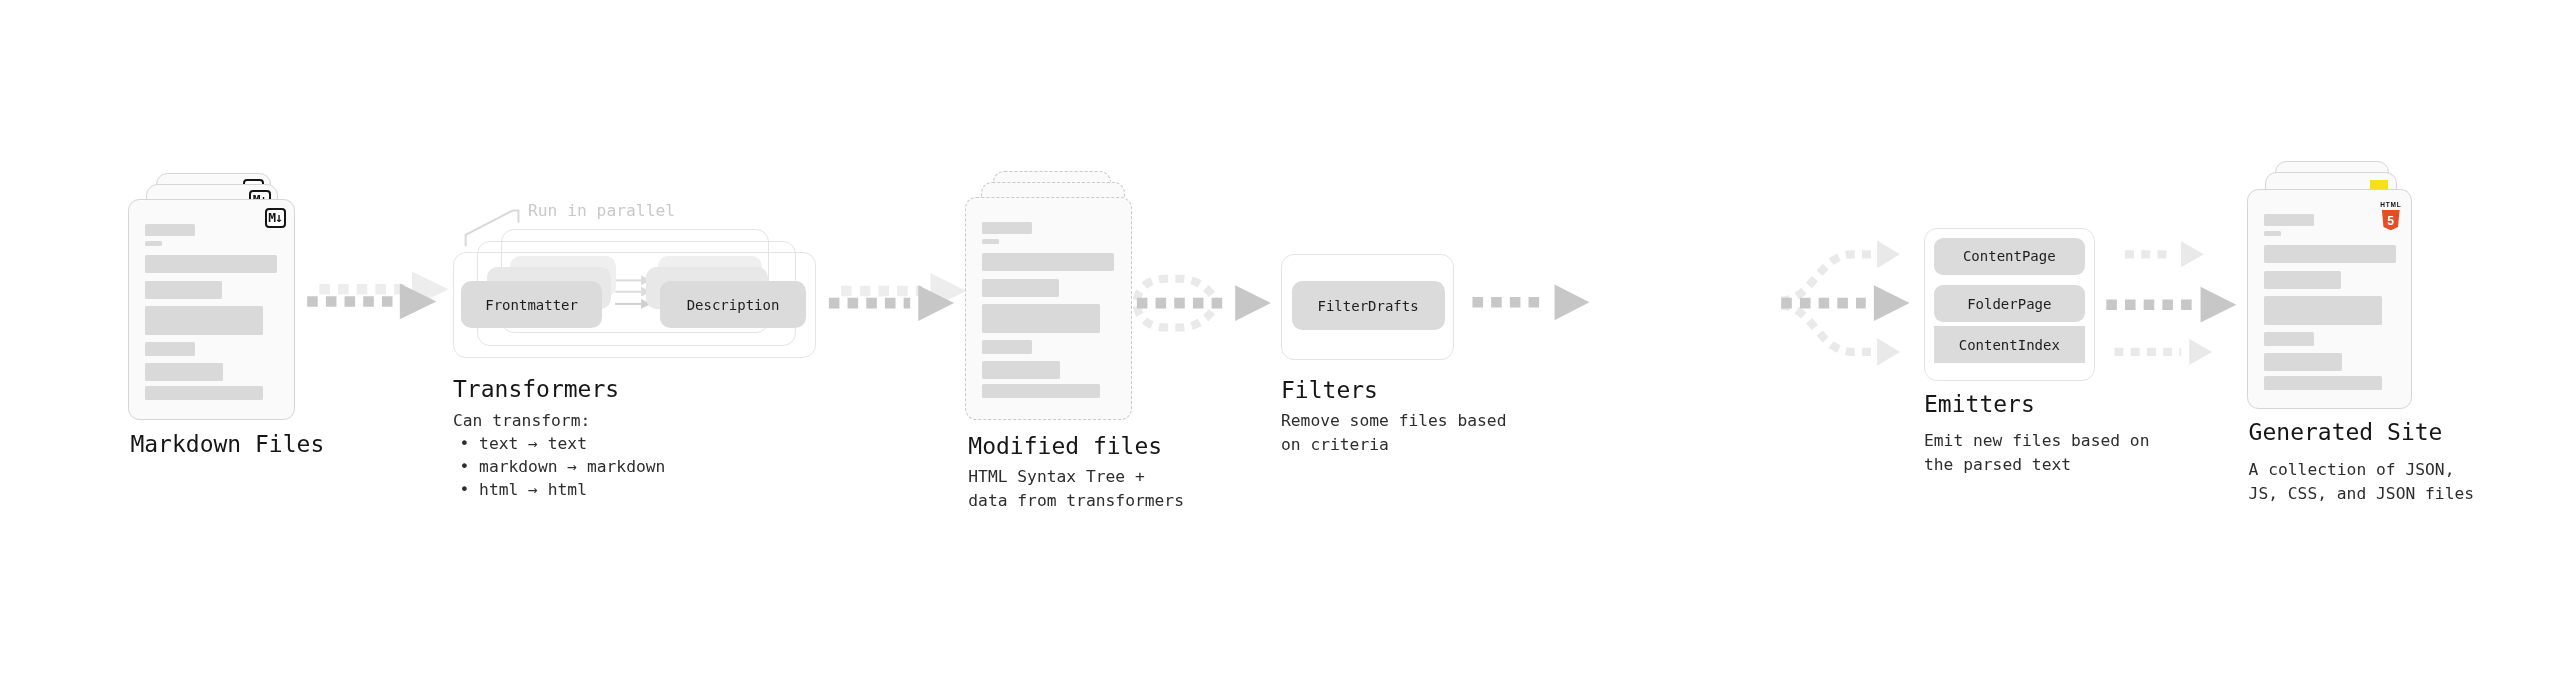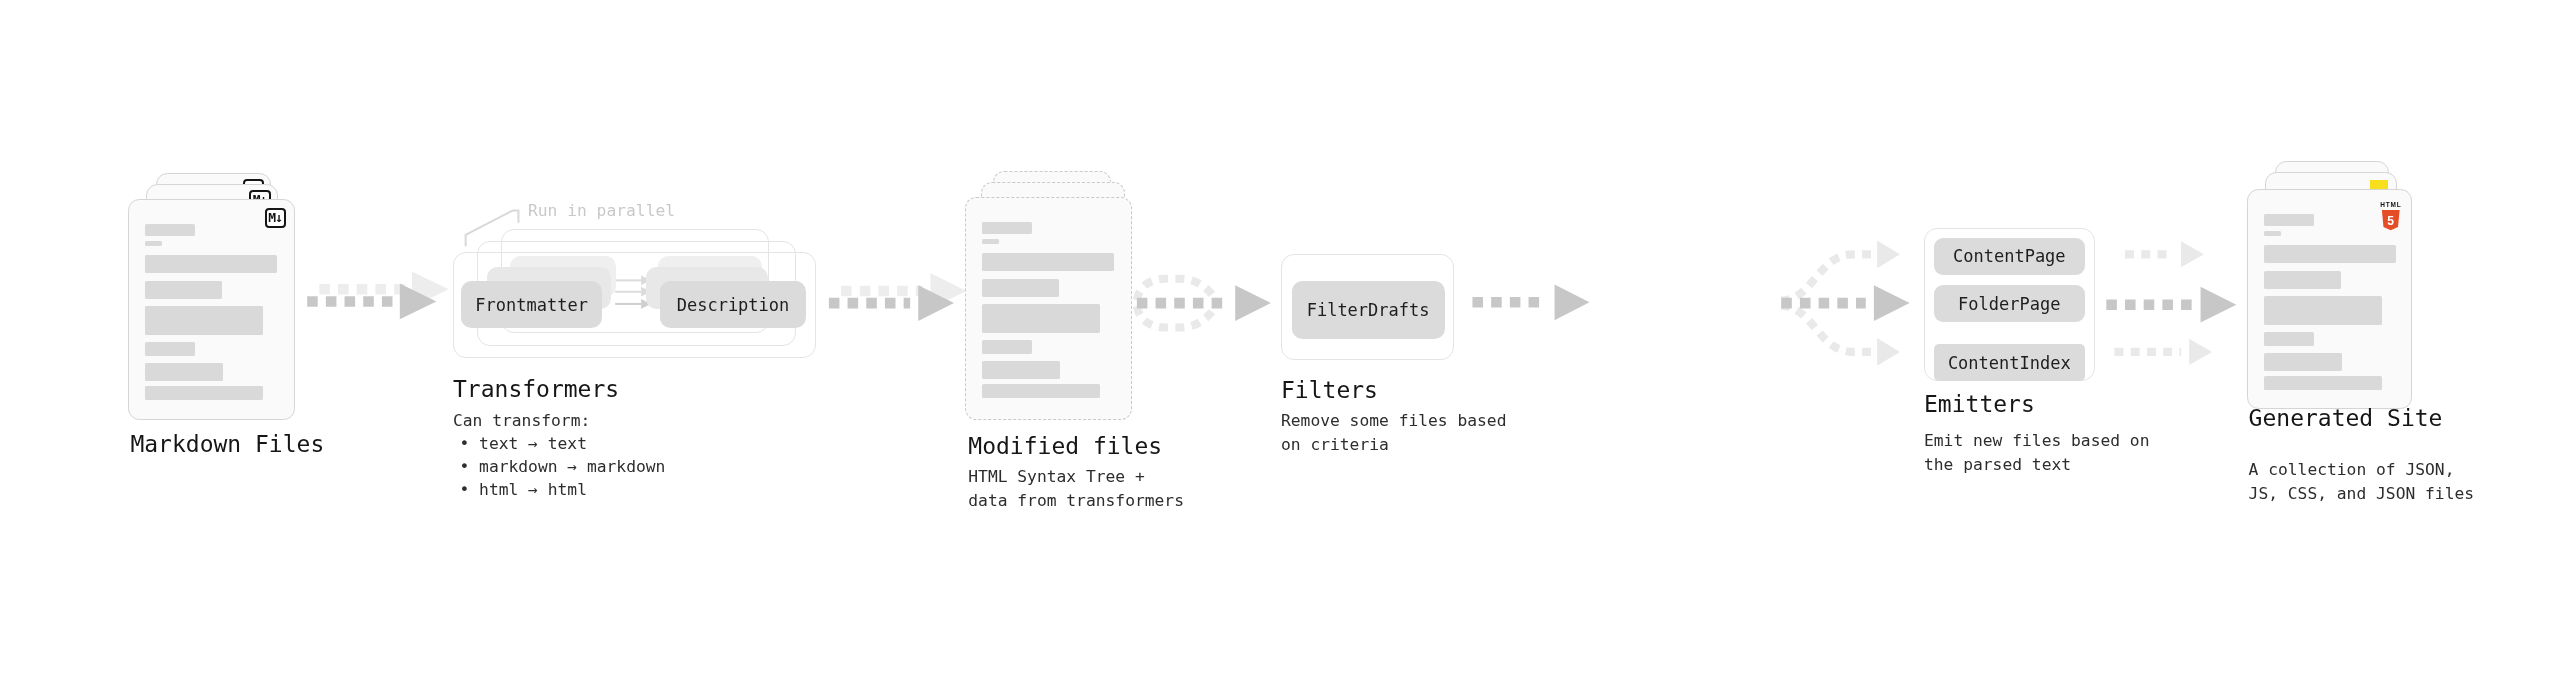--- a/index.html
+++ b/index.html
@@ -16,21 +16,21 @@
   .b4{left:16.3px;top:81px;width:77px;height:18px;}
   .b5{left:16.3px;top:106px;width:118px;height:29px;}
   .b6{left:16.3px;top:142px;width:50px;height:14px;}
   .b7{left:16.3px;top:163px;width:78px;height:18px;}
   .b8{left:16.3px;top:186px;width:118px;height:14px;}
   
   .outline-box{position:absolute;border:1.6px solid var(--c-container-border);border-radius:13px;background:transparent;box-sizing:border-box;}
   .panel{position:absolute;border:1.6px solid var(--c-container-border);border-radius:13px;background:#fff;box-sizing:border-box;}
   
   .gbox{position:absolute;background:var(--c-box-bg);border-radius:10.6px;display:flex;align-items:center;justify-content:center;
-        font-size:17px;color:#1e1e1e;white-space:nowrap;box-sizing:border-box;}
+        font-size:14px;color:#1e1e1e;white-space:nowrap;box-sizing:border-box;}
   .ghostbox{position:absolute;border-radius:10.6px;}
   .gh-back{background:var(--c-box-ghost-1);}
   .gh-mid{background:var(--c-box-ghost-2);}
   
   .stage-title{position:absolute;font-size:23px;line-height:26px;color:var(--c-title);white-space:nowrap;}
   .stage-desc{position:absolute;font-size:16.3px;line-height:23.6px;color:var(--c-body);white-space:nowrap;}
   .desc-tight{line-height:23px;}
   .bullet{padding-left:6.5px;}
   .note-label{position:absolute;font-size:16.3px;color:var(--c-note);white-space:nowrap;}
   
@@ -180,34 +180,34 @@
     <div class="stage-desc desc-tight" style="left:0;top:208px;">
       <div>Can transform:</div>
       <div class="bullet">• text → text</div>
       <div class="bullet">• markdown → markdown</div>
       <div class="bullet">• html → html</div>
     </div>
   </div>
 
   <div class="stage" style="left:1281px;top:254px;width:187px;height:236px;">
     <div class="panel" style="left:0;top:0;width:173px;height:106px;"></div>
-    <div class="gbox" style="left:10.6px;top:27px;width:153px;height:58px;">FilterDrafts</div>
+    <div class="gbox" style="left:10.6px;top:27px;width:153px;height:49px;">FilterDrafts</div>
     <div class="stage-title" style="left:0;top:123px;">Filters</div>
     <div class="stage-desc" style="left:0;top:155px;">
       <div>Remove some files based</div>
       <div>on criteria</div>
     </div>
   </div>
 
 
   <div class="stage" style="left:1924px;top:228px;width:187px;height:260px;">
     <div class="panel" style="left:0;top:0;width:171px;height:153px;"></div>
     <div class="gbox" style="left:9.8px;top:9.8px;width:151px;height:37px;border-radius:9px;">ContentPage</div>
     <div class="gbox" style="left:9.8px;top:57px;width:151px;height:37px;border-radius:9px;">FolderPage</div>
-    <div class="gbox" style="left:9.8px;top:116px;width:151px;height:37px;border-radius:5px;">ContentIndex</div>
+    <div class="gbox" style="left:9.8px;top:98px;width:151px;height:37px;border-radius:0;">ContentIndex</div>
     <div class="stage-title" style="left:0;top:163px;">Emitters</div>
     <div class="stage-desc" style="left:0;top:201px;">
       <div>Emit new files based on</div>
       <div>the parsed text</div>
     </div>
   </div>
 
   <div class="stage" style="left:2247px;top:161px;width:228px;height:358px;">
     <div class="card" style="left:28.4px;top:0;width:114px;height:73px;">
       <span class="css-badge" style="right:6.5px;top:3.3px;">
@@ -228,21 +228,21 @@
       </span>
       <i class="bar b1"></i>
       <i class="bar b2"></i>
       <i class="bar b3"></i>
       <i class="bar b4"></i>
       <i class="bar b5"></i>
       <i class="bar b6"></i>
       <i class="bar b7"></i>
       <i class="bar b8"></i>
     </div>
-    <div class="stage-title" style="left:1.6px;top:244px;">Generated Site</div>
+    <div class="stage-title" style="left:1.6px;top:258px;">Generated Site</div>
     <div class="stage-desc" style="left:1.6px;top:297px;">
       <div>A collection of JSON,</div>
       <div>JS, CSS, and JSON files</div>
     </div>
   </div>
 
 </div>
 
 
 </body></html>

